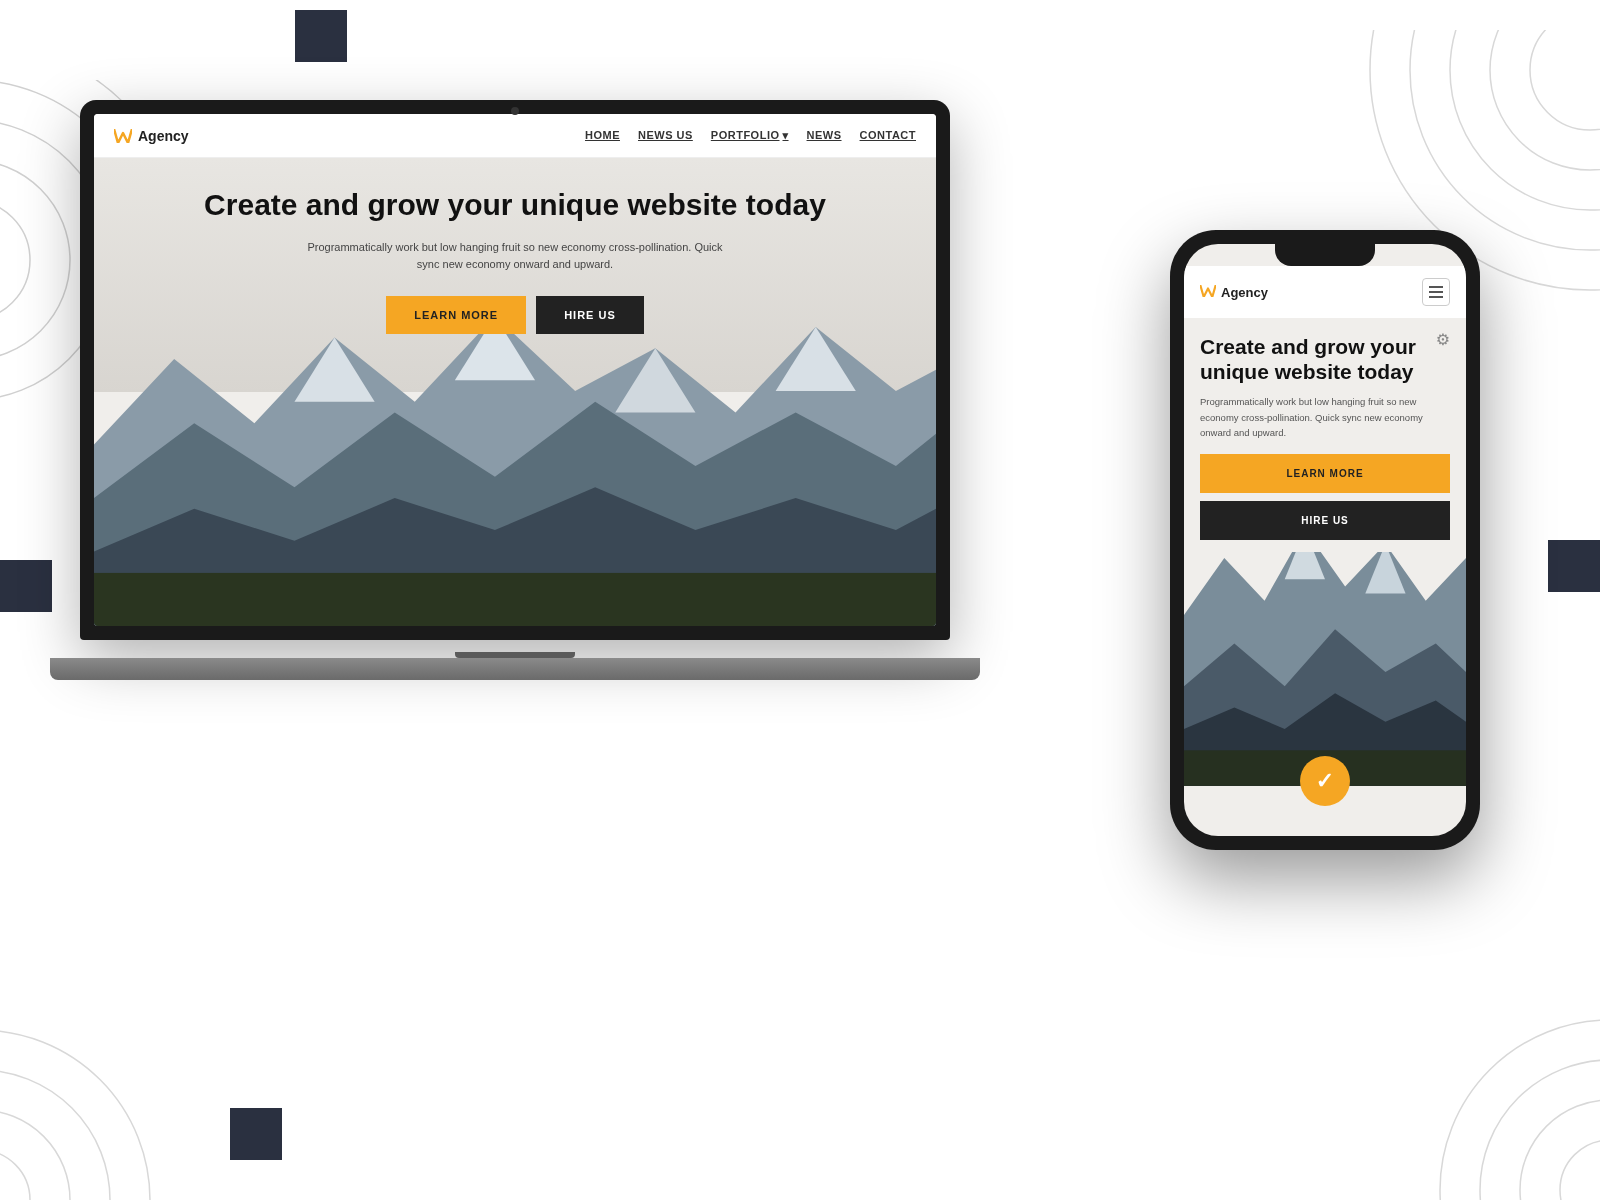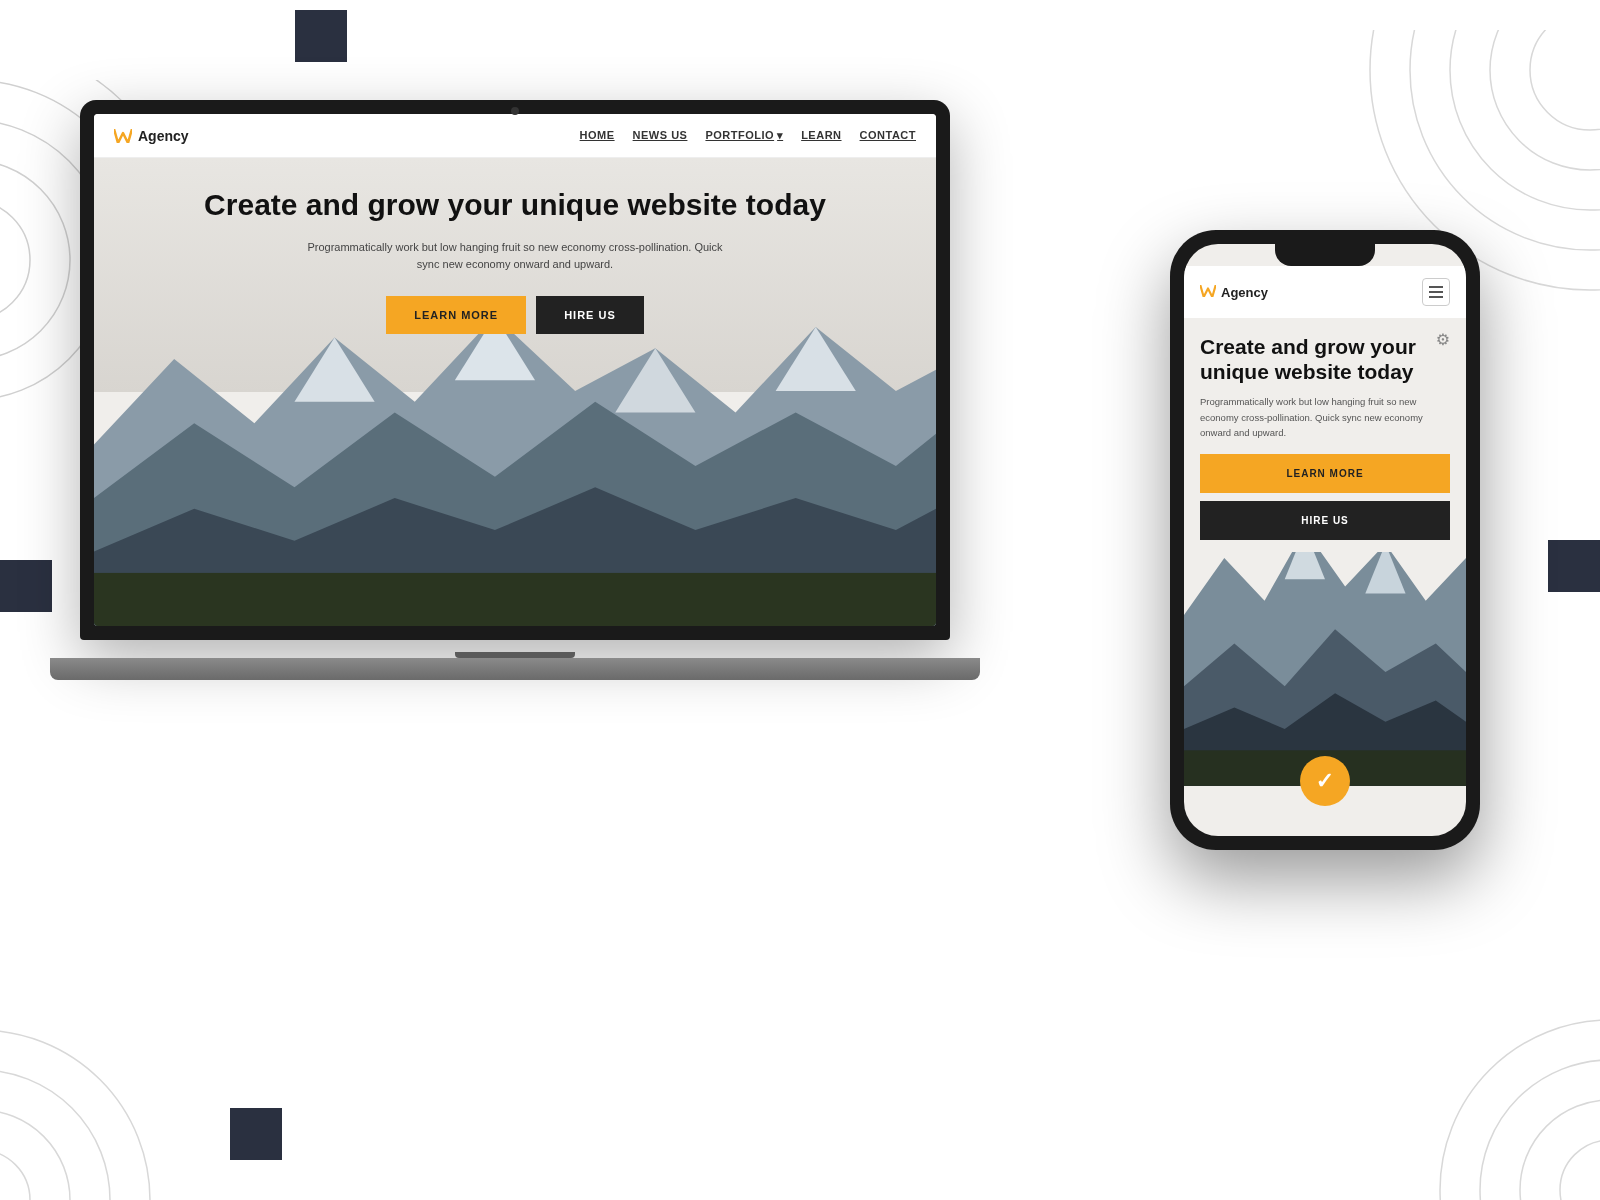--- a/index.html
+++ b/index.html
@@ -433,21 +433,21 @@
             </div>
             <span>Agency</span>
           </div>
           <div class="website-nav-links">
             <span>HOME</span>
             <span>NEWS US</span>
             <span class="nav-link-portfolio">
               <span>PORTFOLIO</span>
               <span>▾</span>
             </span>
-            <span>LEARN</span>
+            <span>NEWS</span>
             <span>CONTACT</span>
           </div>
         </div>
 
         <div class="website-hero">
 
           <div style="position:absolute;top:0;left:0;width:100%;height:50%;background:linear-gradient(to bottom, #e8e6e2 0%, #d8d5d0 100%);z-index:0;"></div>
 
           <svg style="position:absolute;bottom:0;left:0;width:100%;height:80%;z-index:1;" viewBox="0 0 840 350" preserveAspectRatio="none">
 

